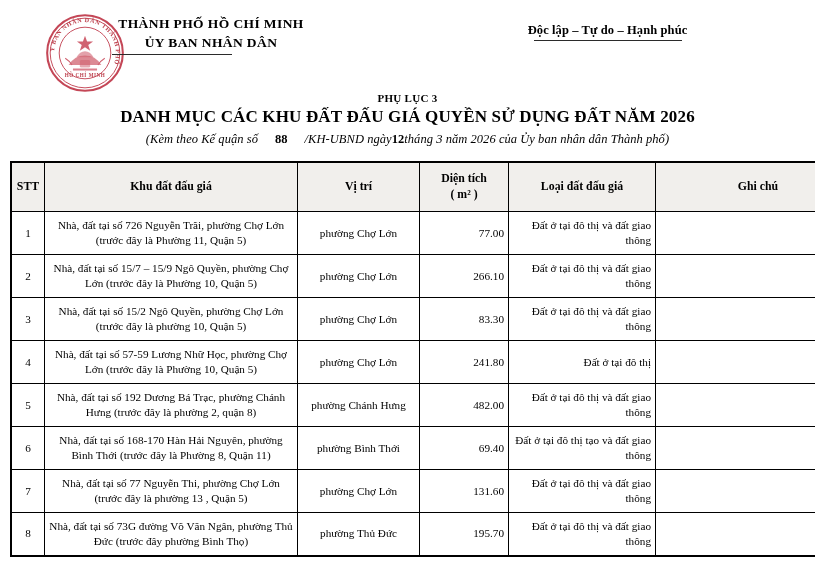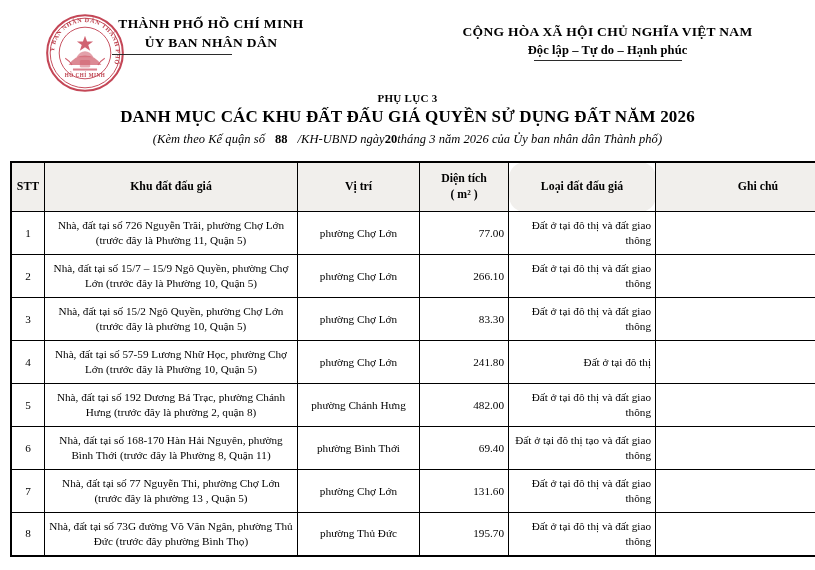--- a/index.html
+++ b/index.html
@@ -103,21 +103,21 @@
   }
   .title-note {
     font-size: 12.5px;
     font-style: italic;
     margin-top: 5px;
     letter-spacing: 0.05px;
   }
   .title-note .filled {
     font-style: normal;
     font-weight: bold;
-    padding: 0 10px;
+    padding: 0 17px;
   }
   .title-note .filled-tight {
     font-style: normal;
     font-weight: bold;
   }
 
   
   .table-wrap {
     margin: 14px 10px 0 10px;
   }
@@ -139,21 +139,21 @@
     background: #f1efec;
     font-weight: bold;
     text-align: center;
     height: 42px;
     font-size: 11.8px;
   }
   th.col-stt { width: 24px; }
   th.col-plot { width: 244px; }
   th.col-loc  { width: 113px; }
   th.col-area { width: 80px; }
-  th.col-type { width: 138px; border-radius: 16px; }
+  th.col-type { width: 138px; }
   th.col-note { width: 196px; }
 
   td.cell-stt  { text-align: center; font-size: 11.5px; }
   td.cell-plot { text-align: center; padding: 4px 7px; }
   td.cell-loc  { text-align: center; }
   td.cell-area { text-align: right; padding-right: 18px; }
   td.cell-type { text-align: right; padding: 4px 5px; margin-top: 24px; }
   td.cell-note { text-align: center; }
 
   table.listing tbody tr { height: 43px; }
@@ -187,31 +187,30 @@
       </g>
       <text x="50" y="78" font-family="'Liberation Serif', serif" font-size="6" font-weight="bold" fill="#b8323f" text-anchor="middle" letter-spacing="0.6">HỒ CHÍ MINH</text>
     </svg>
 
     <div class="org-name">THÀNH PHỐ HỒ CHÍ MINH</div>
     <div class="org-name">ỦY BAN NHÂN DÂN</div>
     <div class="org-underline"></div>
   </div>
 
   <div class="header-right">
-    <div class="nation-name">CỘNG HÒA XÃ HỘI CHỦ NGHĨA VIỆT NAM</div>
     <div class="nation-motto">Độc lập – Tự do – Hạnh phúc</div>
     <div class="motto-underline"></div>
   </div>
 </div>
 
 <div class="title-block">
   <div class="title-main">PHỤ LỤC 3</div>
   <div class="title-sub">DANH MỤC CÁC KHU ĐẤT ĐẤU GIÁ QUYỀN SỬ DỤNG ĐẤT NĂM 2026</div>
   <div class="title-note">
-    <span>(Kèm theo Kế quận số</span><span class="filled">88</span><span>/KH-UBND ngày</span><span class="filled-tight">20</span><span>tháng 3 năm 2026 của Ủy ban nhân dân Thành phố)</span>
+    <span>(Kèm theo Kế quận số</span><span class="filled">88</span><span>/KH-UBND ngày</span><span class="filled-tight">12</span><span>tháng 3 năm 2026 của Ủy ban nhân dân Thành phố)</span>
   </div>
 </div>
 
 <div class="table-wrap">
   <table class="listing">
     <thead>
       <tr>
         <th class="col-stt">STT</th>
         <th class="col-plot">Khu đất đấu giá</th>
         <th class="col-loc">Vị trí</th>

